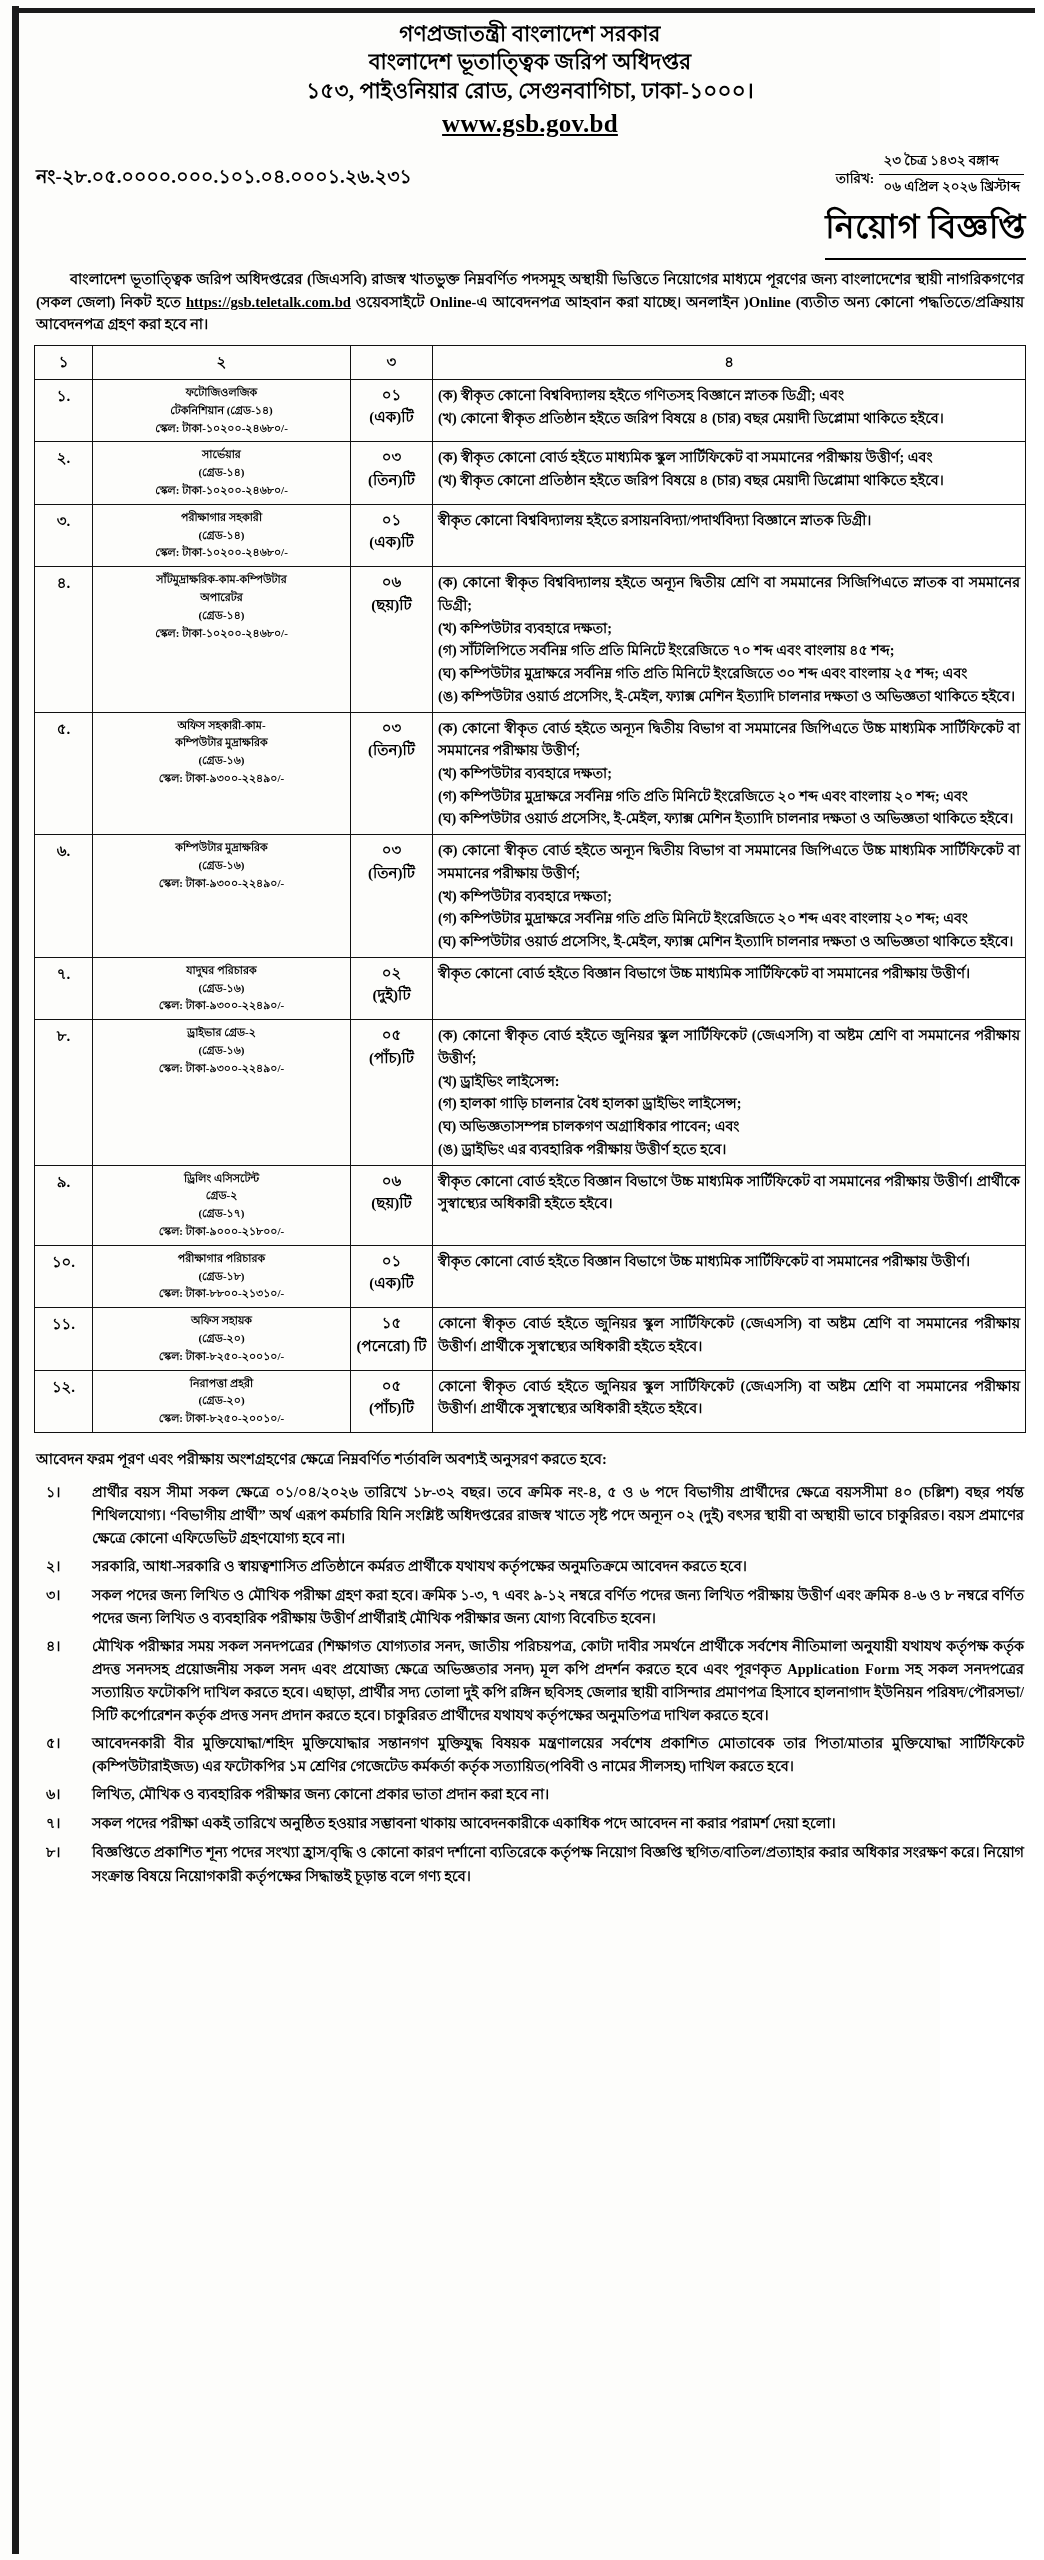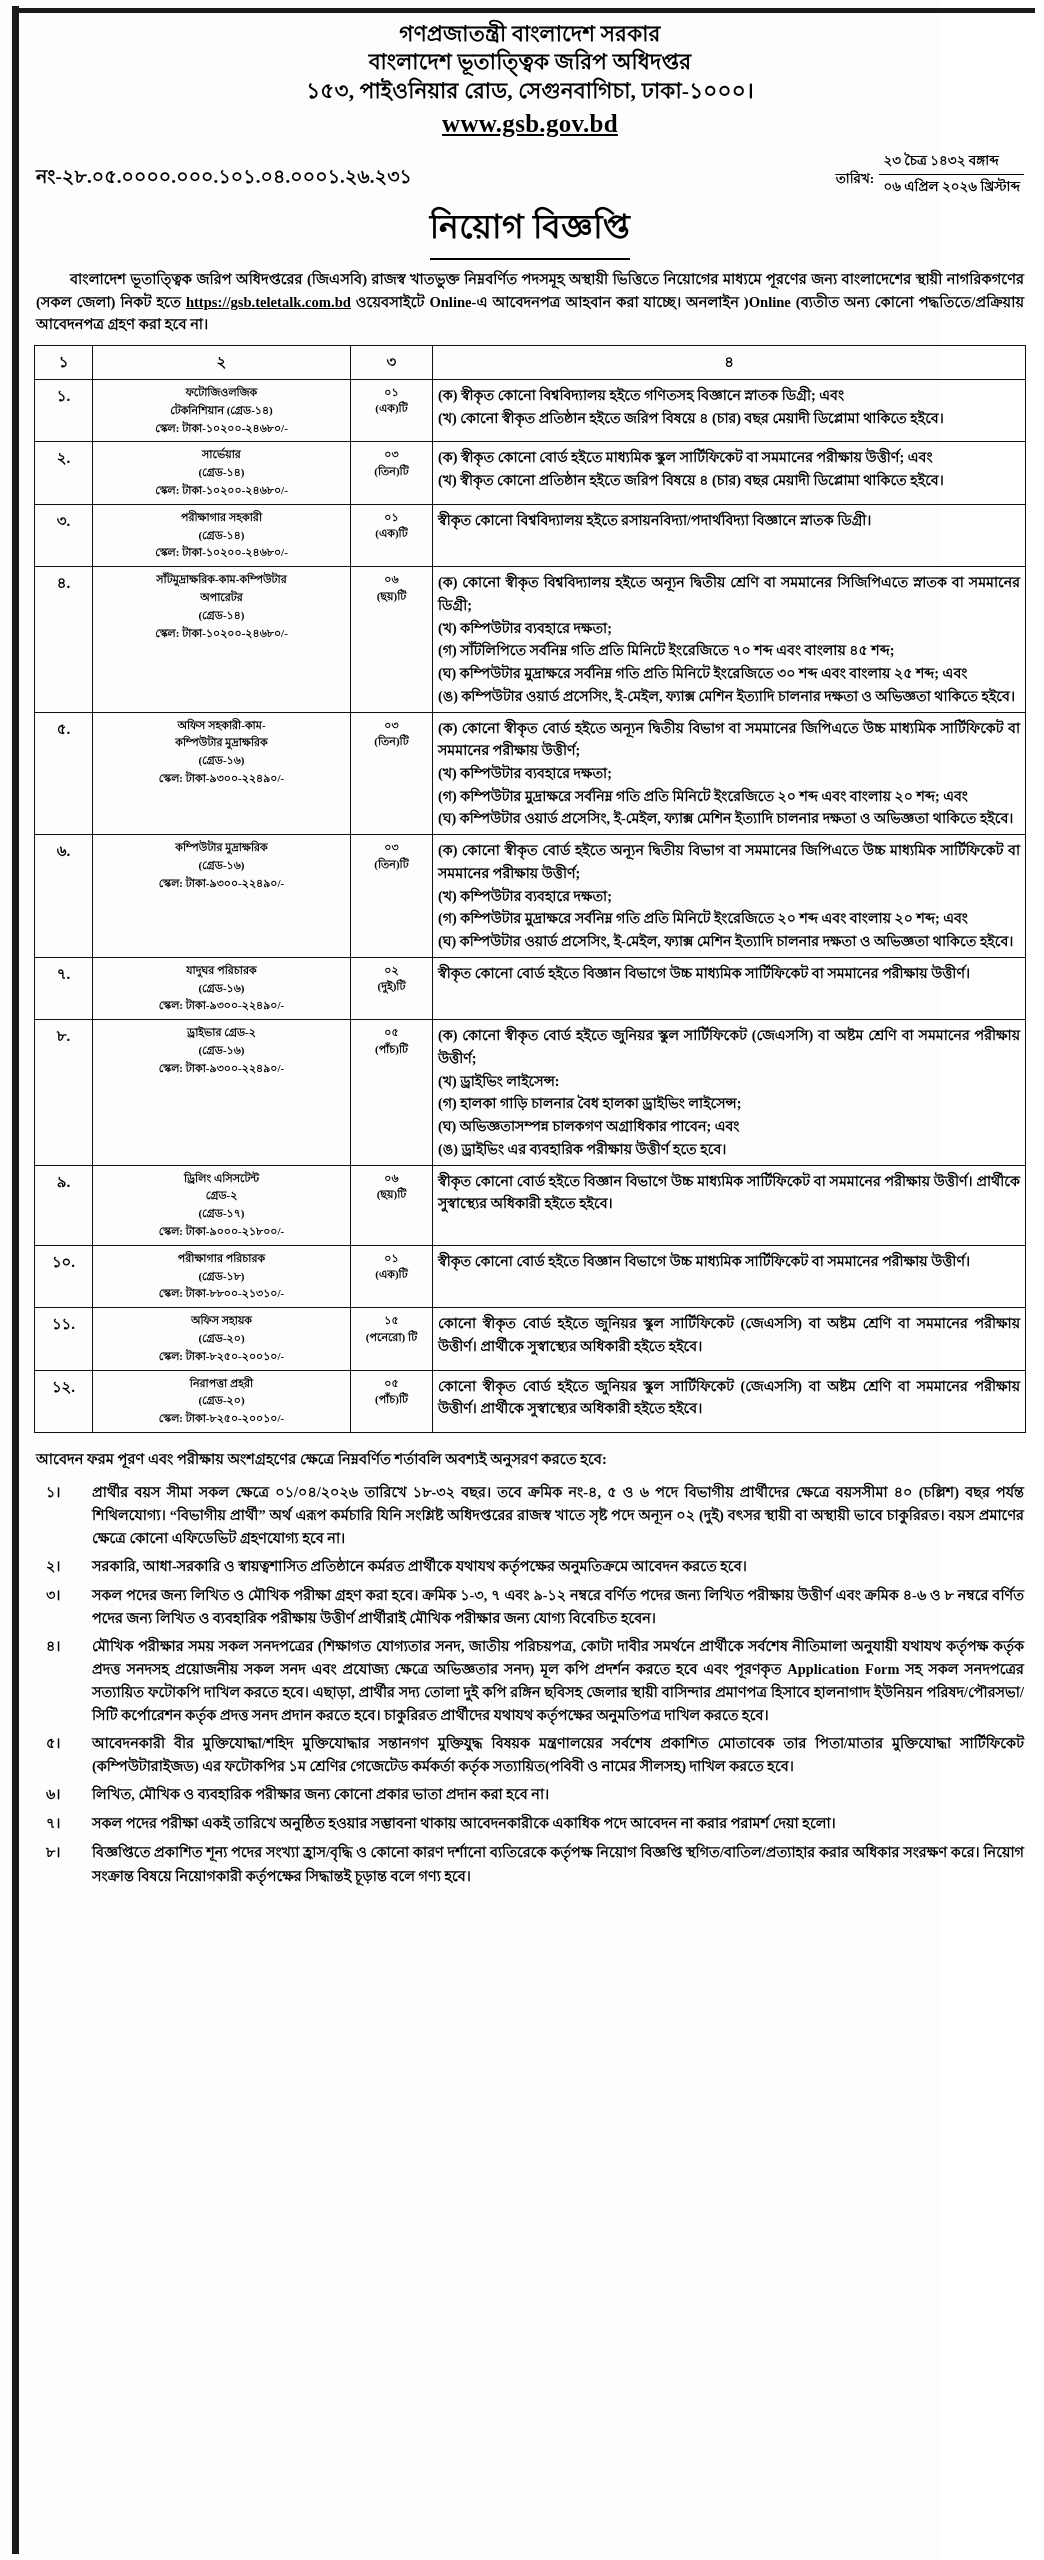--- a/index.html
+++ b/index.html
@@ -98,21 +98,21 @@
     border-bottom: 1.6px solid #000;
     padding: 0 4px 1px 4px;
     white-space: nowrap;
   }
   .date-stack .d2 {
     padding: 1px 4px 0 4px;
     white-space: nowrap;
   }
 
   .notice-title {
-    text-align: center;
+    text-align: right;
     font-size: 33px;
     font-weight: 700;
     margin-top: 2px;
     letter-spacing: .5px;
   }
   .notice-title span {
     display: inline-block;
     border-bottom: 2.4px solid #000;
     padding-bottom: 1px;
   }
@@ -169,21 +169,21 @@
     text-align: center;
     vertical-align: middle;
     font-size: 11px;
     font-weight: 700;
     line-height: 1.62;
   }
   td.post .pl { display: block; }
   td.num {
     text-align: center;
     vertical-align: middle;
-    font-size: 11px;
+    font-size: 15px;
     font-weight: 700;
     line-height: 1.5;
   }
   td.num .nl { display: block; }
   td.qual {
     font-size: 14.2px;
     line-height: 1.6;
     text-align: justify;
     text-justify: inter-word;
     font-weight: 600;

